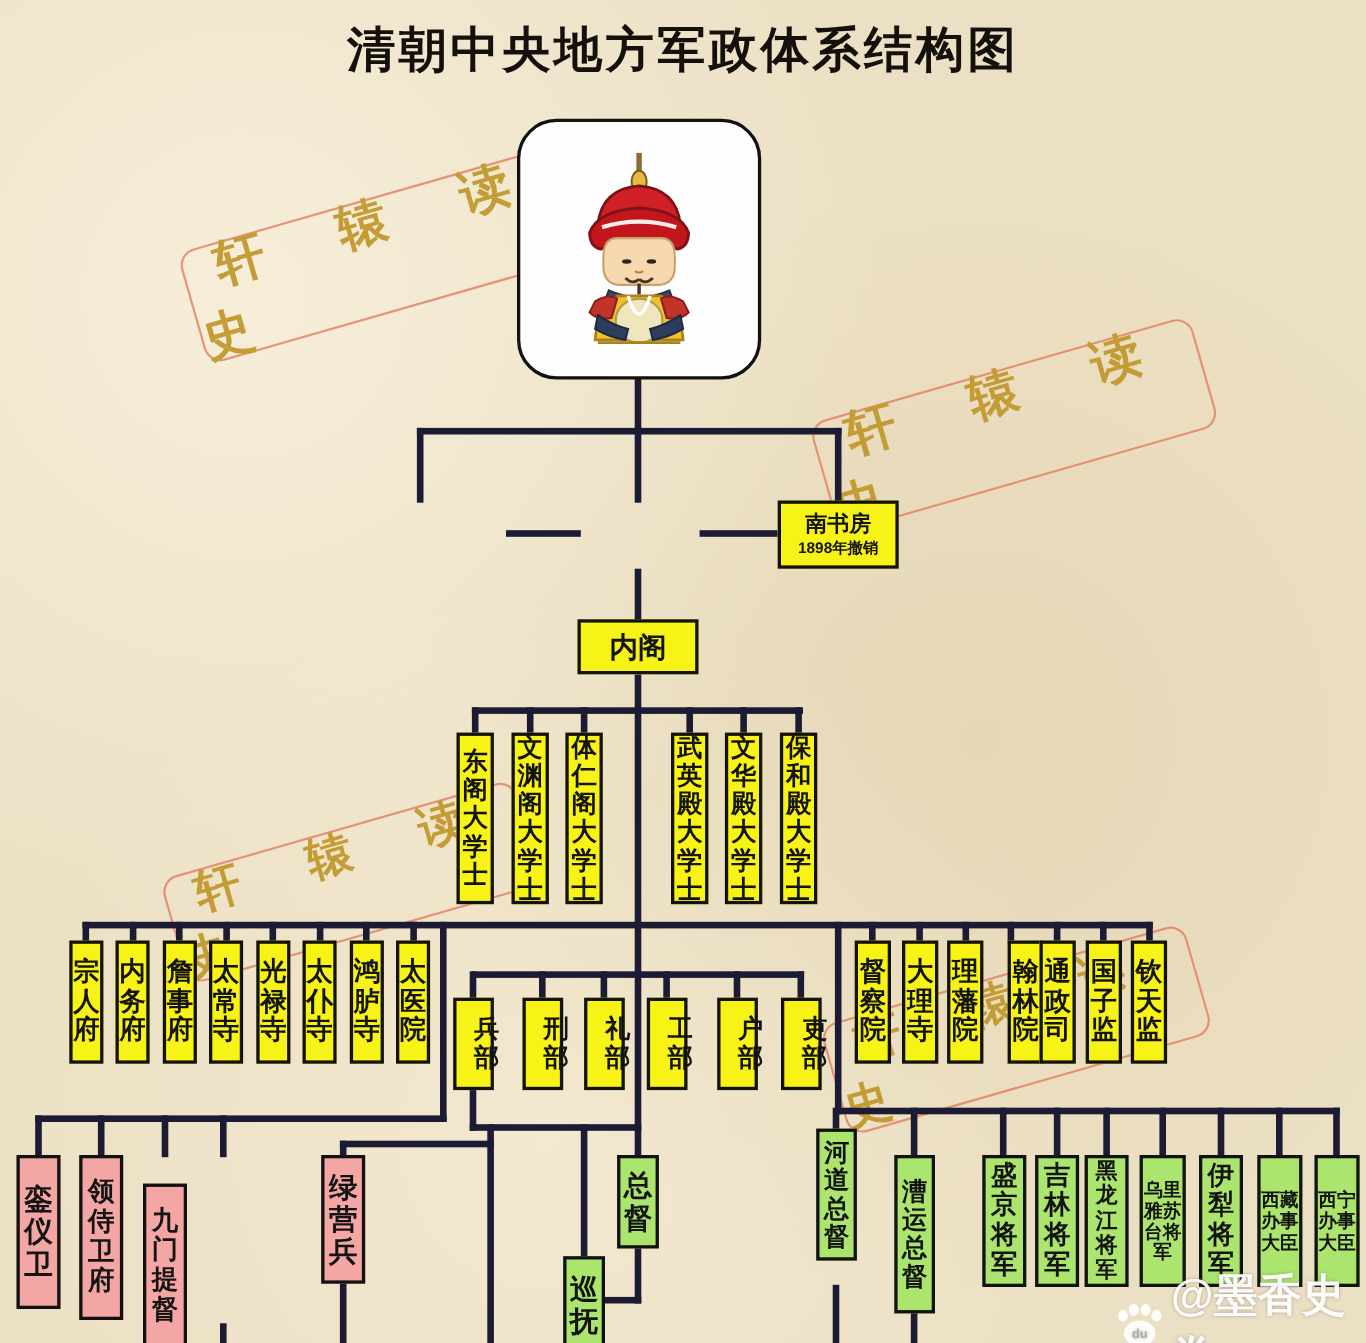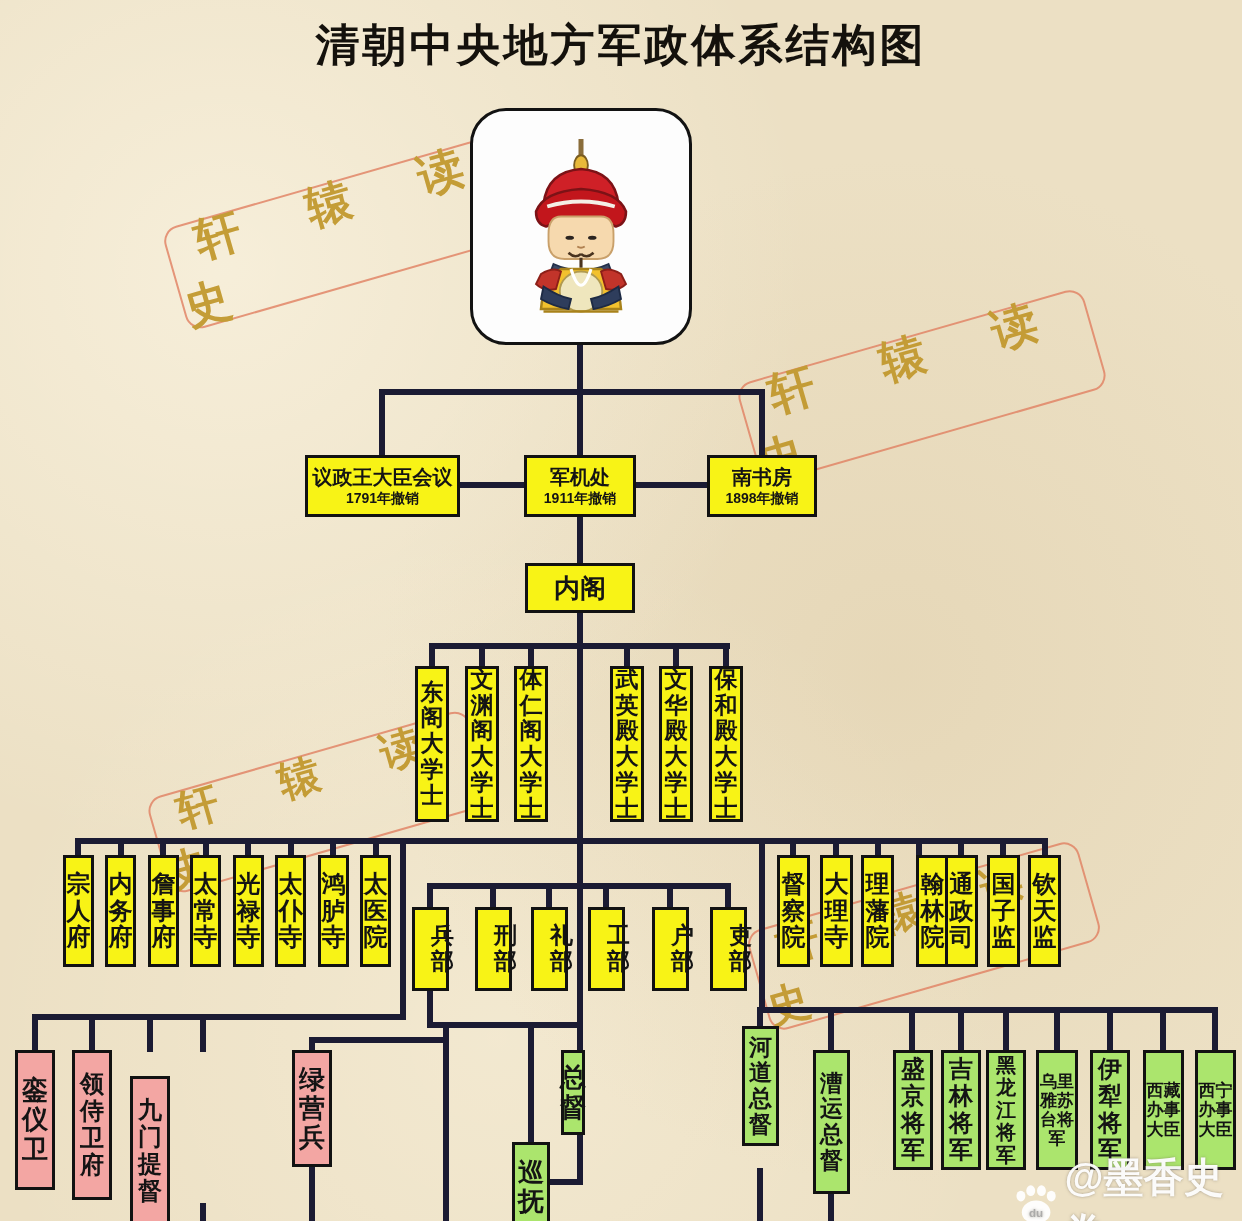--- a/index.html
+++ b/index.html
@@ -162,28 +162,20 @@
       <path d="M28 112 q10 -6 16 -2 l-4 14 q-10 2 -16 -4 Z" fill="#c2342a" stroke="#8c1f18" stroke-width="1.5"></path>
       <path d="M92 112 q-10 -6 -16 -2 l4 14 q10 2 16 -4 Z" fill="#c2342a" stroke="#8c1f18" stroke-width="1.5"></path>
       <ellipse cx="60" cy="126" rx="17" ry="16" fill="#efe6bd" stroke="#b09a50" stroke-width="1.5"></ellipse>
       <path d="M30 122 Q42 130 52 132 L50 140 Q38 138 28 132 Z" fill="#2e3d5c" stroke="#1d2a44" stroke-width="1.5"></path>
       <path d="M90 122 Q78 130 68 132 L70 140 Q82 138 92 132 Z" fill="#2e3d5c" stroke="#1d2a44" stroke-width="1.5"></path>
       <path d="M52 108 Q60 134 68 108" fill="none" stroke="#ffffff" stroke-width="2.5"></path>
       <path d="M30 142 L90 142" stroke="#a8821a" stroke-width="2"></path>
     </svg>
   </div>
 
-  <div class="box yellow twoLine" style="left:305px;top:455px;width:155px;height:62px">
-    <div class="nm">议政王大臣会议</div>
-    <div class="nt">1791年撤销</div>
-  </div>
-  <div class="box yellow twoLine" style="left:524px;top:455px;width:112px;height:62px">
-    <div class="nm">军机处</div>
-    <div class="nt">1911年撤销</div>
-  </div>
   <div class="box yellow twoLine" style="left:707px;top:455px;width:110px;height:62px">
     <div class="nm">南书房</div>
     <div class="nt">1898年撤销</div>
   </div>
 
   <div class="box yellow" style="left:525px;top:563px;width:110px;height:50px;font-size:26px">
     <span>内阁</span>
   </div>
 
   <div class="box yellow vb f23" style="left:415px;top:666px;width:34px;height:156px">
@@ -277,21 +269,21 @@
   <div class="box pink vb f24" style="left:72px;top:1050px;width:40px;height:150px">
       <span>领侍卫府</span>
     </div>
   <div class="box pink vb f24" style="left:130px;top:1076px;width:40px;height:150px">
       <span>九门提督</span>
     </div>
   <div class="box pink vb f26" style="left:292px;top:1050px;width:40px;height:117px">
       <span>绿营兵</span>
     </div>
 
-  <div class="box green vb f26" style="left:561px;top:1050px;width:24px;height:85px">
+  <div class="box green vb f26" style="left:561px;top:1050px;width:38px;height:85px">
       <span>总督</span>
     </div>
   <div class="box green vb f26" style="left:512px;top:1142px;width:38px;height:90px">
       <span>巡抚</span>
     </div>
 
   <div class="box green vb f23" style="left:742px;top:1026px;width:37px;height:120px">
       <span>河道总督</span>
     </div>
   <div class="box green vb f23" style="left:813px;top:1050px;width:37px;height:144px">

